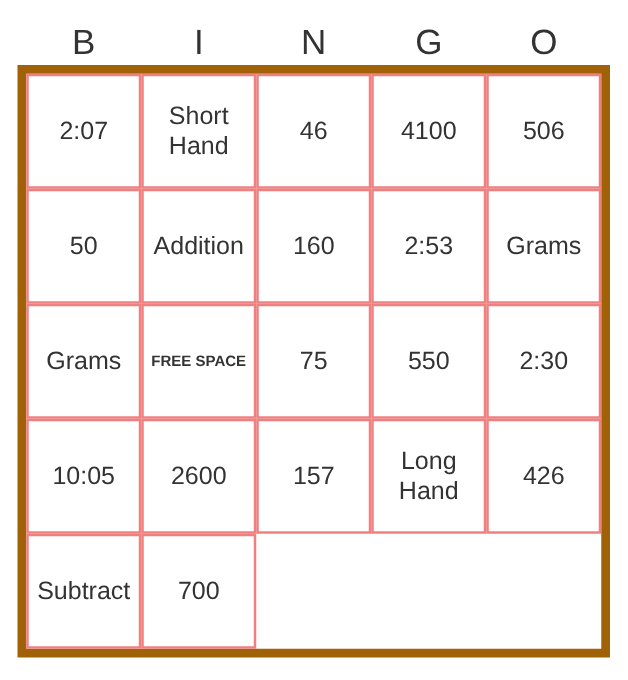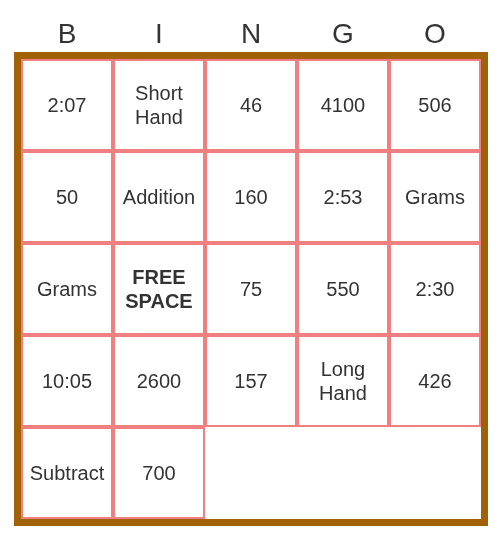--- a/index.html
+++ b/index.html
@@ -55,21 +55,21 @@
       align-items: center;
       justify-content: center;
       text-align: center;
       font-size: 20px;
       color: #333;
       line-height: 1.2;
       padding: 4px;
     }
 
     .free-space {
-      font-size: 20px;
+      font-size: 12px;
       font-weight: bold;
     }
   </style>
 </head>
 <body>
 
 <div class="bingo-container">
   <div class="bingo-header">
     <div class="bingo-header-cell">B</div>
     <div class="bingo-header-cell">I</div>

